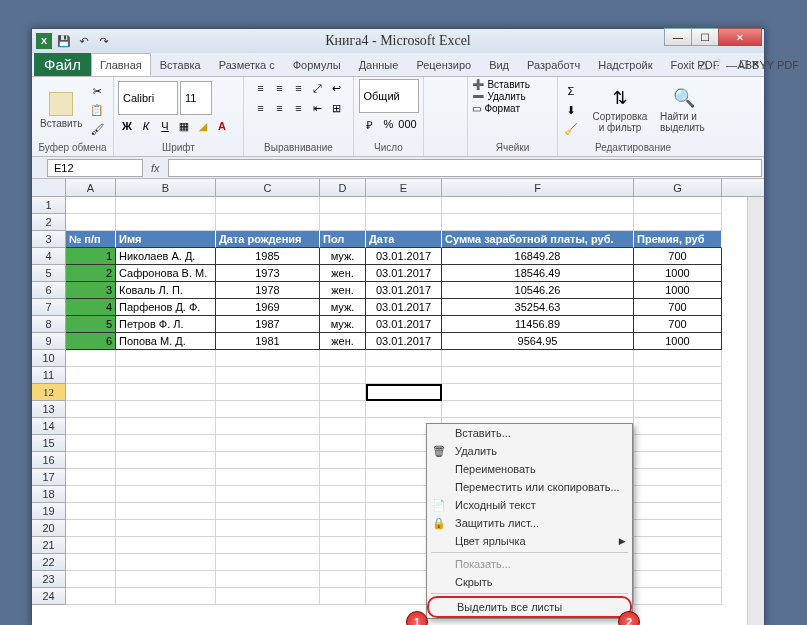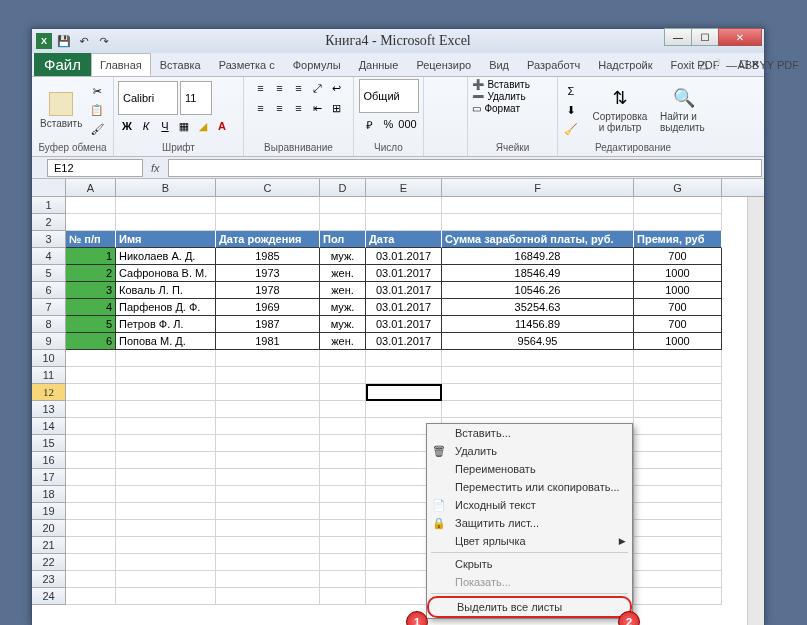--- a/index.html
+++ b/index.html
@@ -501,25 +501,25 @@
       </div>
     <div class="cm-item">
         <span class="cm-icon">🔒</span>
         <span>Защитить лист...</span>
       </div>
     <div class="cm-item">
         <span>Цвет ярлычка</span>
         <span class="cm-submenu">▶</span>
       </div>
     <div class="cm-sep"></div>
-    <div class="cm-item">
-        <span>Скрыть</span>
-      </div>
     <div class="cm-item disabled">
         <span>Показать...</span>
+      </div>
+    <div class="cm-item">
+        <span>Скрыть</span>
       </div>
     <div class="cm-sep"></div>
     <div class="cm-item highlight-cm">
         <span>Выделить все листы</span>
       </div>
   </div>
 
   <div class="callout" style="left:374px;top:582px">1</div>
   <div class="callout" style="left:586px;top:582px">2</div>
 

